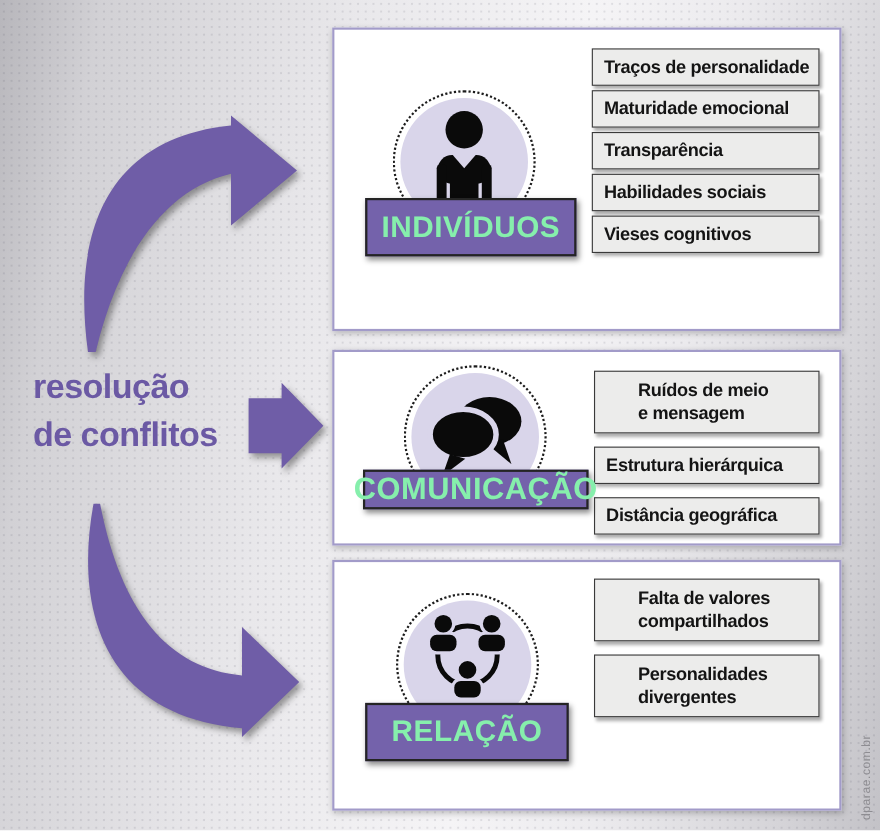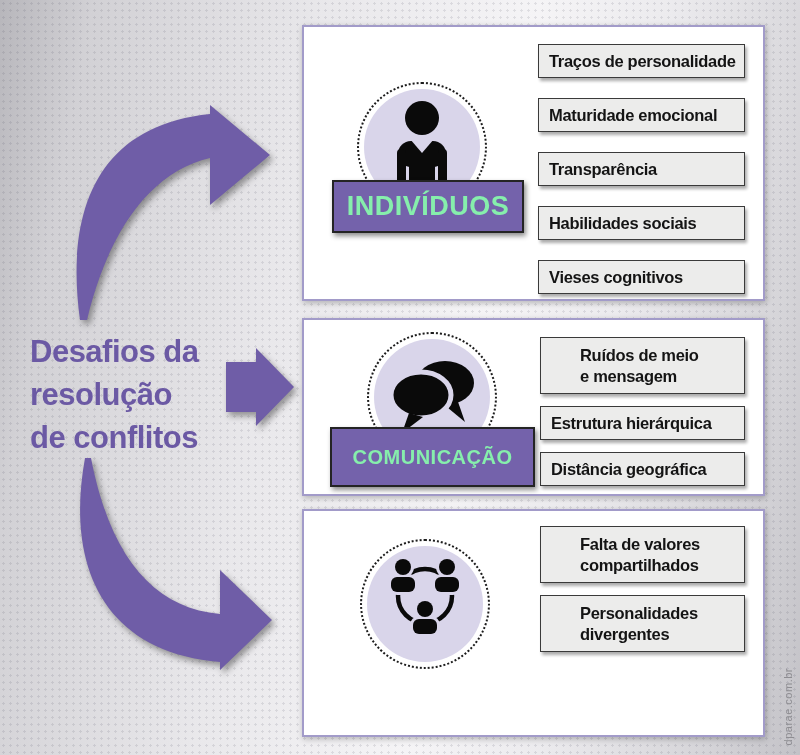--- a/index.html
+++ b/index.html
@@ -52,25 +52,25 @@
   .icon-circle svg { display:block; }
 
   .banner {
     position:absolute; z-index:3;
     background:var(--banner,#7462ab); border:2px solid #242424;
     box-shadow:2px 3px 5px rgba(0,0,0,.45);
     color:#86efac; font-weight:bold; letter-spacing:.5px;
     display:flex; align-items:center; justify-content:center;
   }
   #card1 .banner { left:28px; top:153px; width:192px; height:53px; font-size:27px; }
-  #card2 .banner { left:26px; top:107px; width:205px; height:60px; font-size:20px; }
+  #card2 .banner { left:26px; top:107px; width:205px; height:36px; font-size:28px; }
   #card3 .banner { left:28px; top:128px; width:185px; height:53px; font-size:27px; }
 
   .items { position:absolute; display:flex; flex-direction:column; }
-  #card1 .items { left:234px; top:17px; width:207px; gap:20px;  }
+  #card1 .items { left:234px; top:17px; width:207px; gap:4px;  }
   #card2 .items { left:236px; top:17px; width:205px; gap:12px; }
   #card3 .items { left:236px; top:15px; width:205px; gap:12px; }
 
   .item {
     background:var(--item-bg,#ececeb); border:1px solid #3a3a3a;
     box-shadow:2px 3px 3px rgba(0,0,0,.33);
     display:flex; align-items:center; padding:1px 8px 0 10px;
     font-size:16.5px; font-weight:bold; color:#141414;
     line-height:1.25; letter-spacing:-0.3px; white-space:pre-line;
     height:34px;
@@ -82,21 +82,20 @@
     writing-mode:vertical-rl; transform:rotate(180deg);
     font-size:11px; color:#8e8d92; letter-spacing:.5px;
   }
 </style>
 </head>
 <body>
 
 <div class="canvas">
 
   <div class="title">
-    <div>Desafios da</div>
     <div>resolução</div>
     <div>de conflitos</div>
   </div>
 
   <svg id="arrow-top" class="arrow-svg" width="215" height="228" viewBox="0 0 215 228">
     <path d="M18 222 C4 120, 30 28, 148 16 L148 7 L208 57 L148 107 L148 60 C88 74, 46 134, 25 222 Z"></path>
   </svg>
 
   <svg id="arrow-middle" class="arrow-svg" width="80" height="86" viewBox="0 0 80 86">
     <polygon points="6,18 36,18 36,4 74,43 36,82 36,68 6,68"></polygon>
@@ -172,20 +171,23 @@
             <circle cx="36" cy="21" r="8"></circle>
               <rect x="24" y="31" width="24" height="15" rx="6"></rect>
             <circle cx="80" cy="21" r="8"></circle>
               <rect x="68" y="31" width="24" height="15" rx="6"></rect>
             <circle cx="58" cy="63" r="8"></circle>
               <rect x="46" y="73" width="24" height="15" rx="6"></rect>
           </g>
         </svg>
       </div>
     </div>
+    <div class="banner">
+      <span>RELAÇÃO</span>
+    </div>
     <div class="items">
       <div class="item tall">Falta de valores
 compartilhados</div>
       <div class="item tall">Personalidades
 divergentes</div>
     </div>
   </section>
 
   <div class="watermark">dparae.com.br</div>
 

